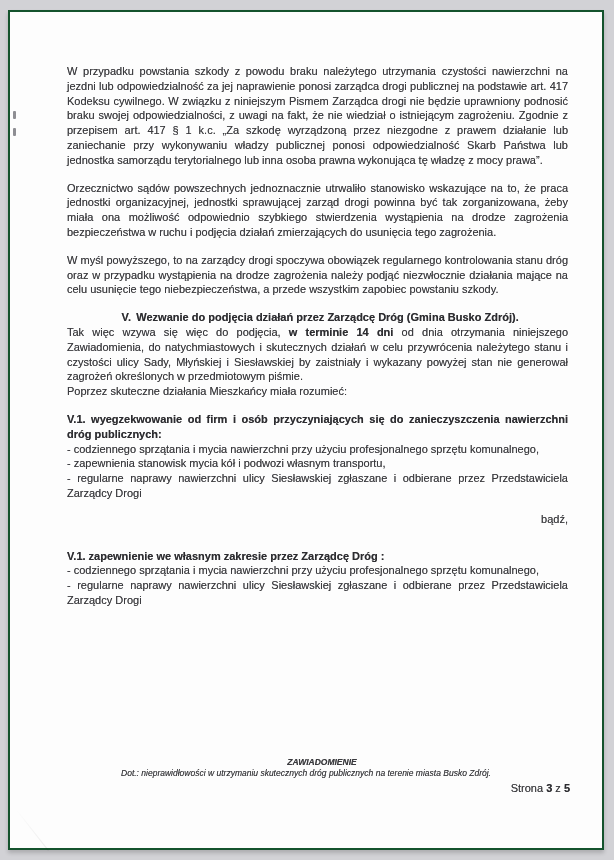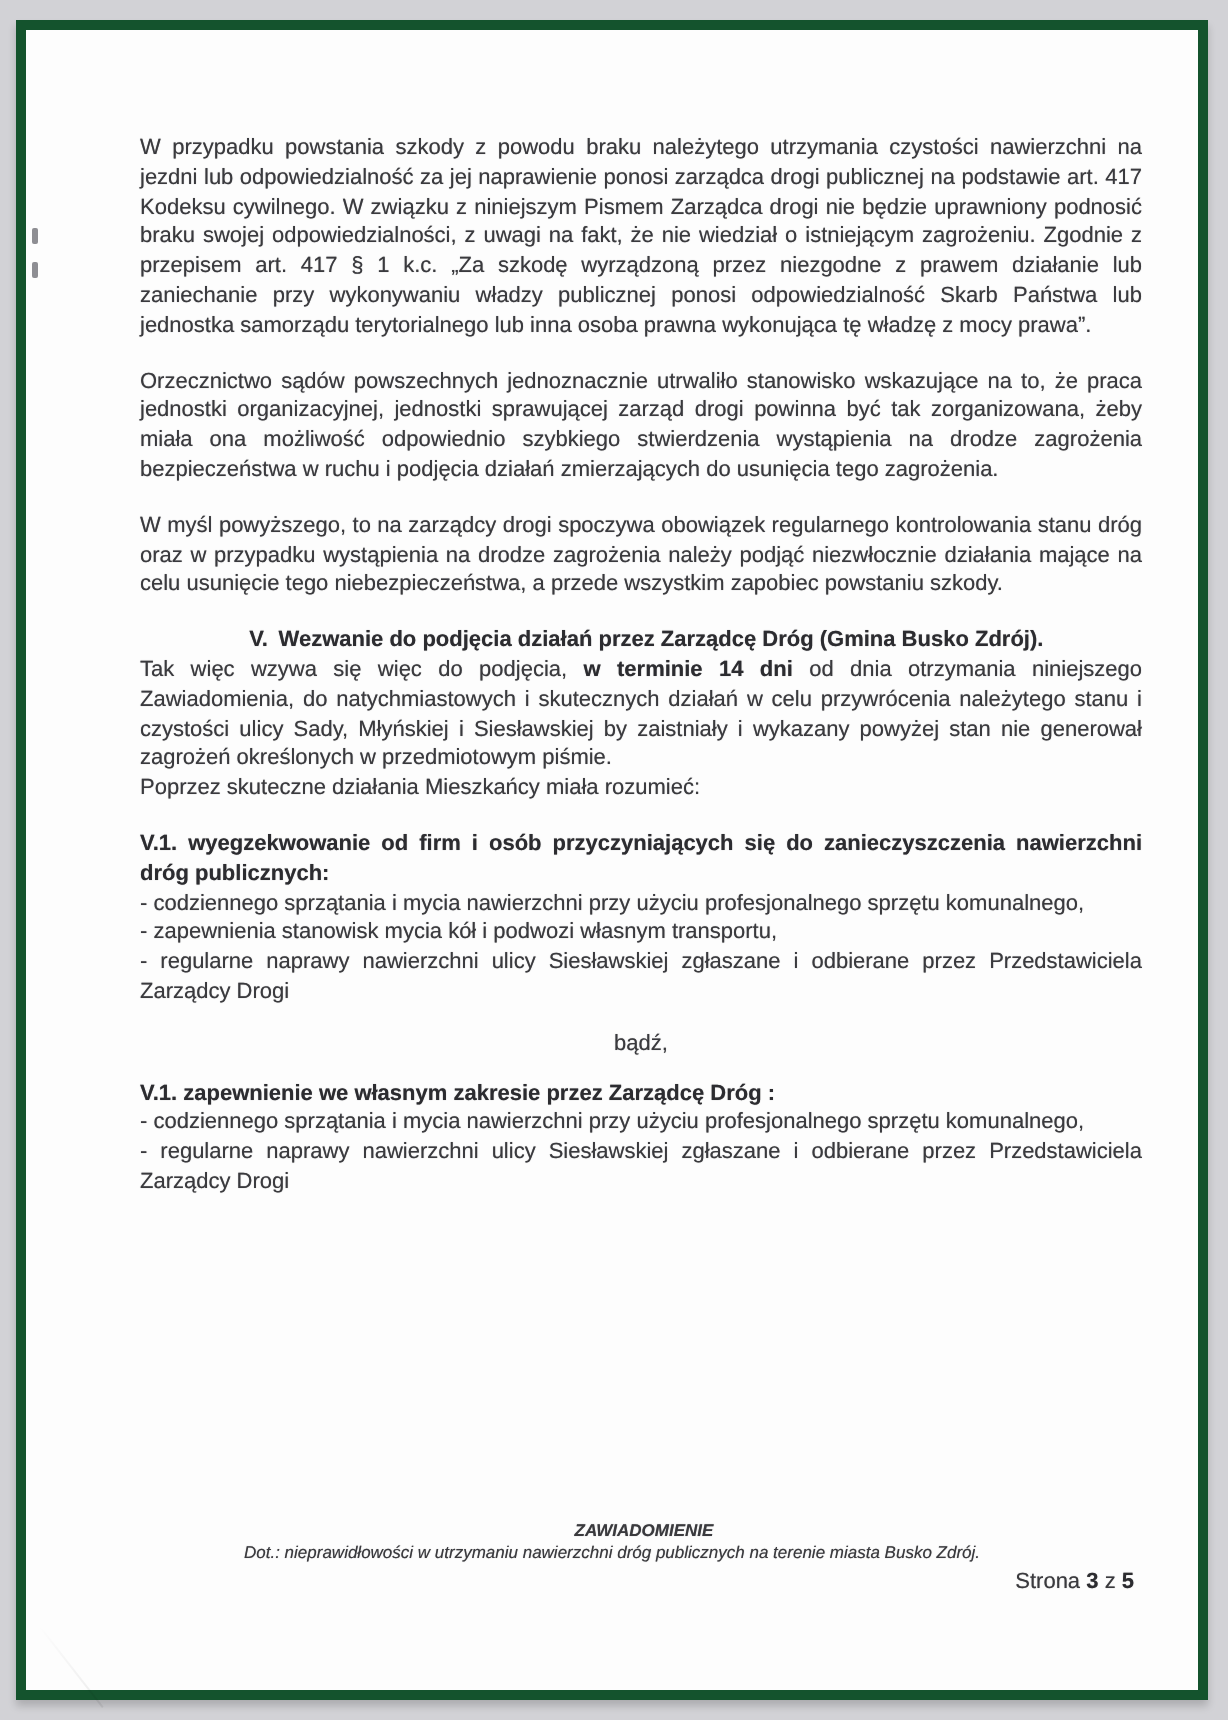--- a/index.html
+++ b/index.html
@@ -13,21 +13,21 @@
     position: relative;
     width: 614px; height: 860px;
     background: #d2d2d6;
     overflow: hidden;
   }
   .page {
     position: absolute;
     left: 8px; top: 10px;
     width: 596px; height: 840px;
     background: #fdfdfd;
-    border: 5px solid #14532d;
+    border: 2px solid #14532d;
     box-sizing: border-box;
     box-shadow: 0 3px 4px rgba(0,0,0,0.18);
   }
   .edge-mark {
     position: absolute;
     left: 3px;
     width: 3px; height: 8px;
     background: #8e8e93;
     border-radius: 1px;
   }
@@ -64,21 +64,21 @@
     width: 20px;
   }
   .subheading {
     font-weight: bold;
     color: #2c2c30;
     margin: 0;
     text-align: justify;
   }
   .item { margin: 0; text-align: justify; }
   .intro-line { margin: 0 0 13px 0; text-align: left; }
-  .badz { margin: 11px 0 10px 0; text-align: center; }
+  .badz { margin: 11px 0 22px 0; text-align: right; }
   b.inline-bold { color: #2c2c30; }
   .footer {
     position: absolute;
     left: 0; top: 745px;
     width: 100%;
     text-align: center;
     color: #3a3a3e;
     text-shadow: 0 0 0.4px rgba(60,60,62,0.65);
   }
   .footer-title {
@@ -134,18 +134,18 @@
       <div class="badz">bądź,</div>
 
       <div class="subheading">V.1. zapewnienie we własnym zakresie przez Zarządcę Dróg :</div>
       <div class="item">- codziennego sprzątania i mycia nawierzchni przy użyciu profesjonalnego sprzętu komunalnego,</div>
       <div class="item">- regularne naprawy nawierzchni ulicy Siesławskiej zgłaszane i odbierane przez Przedstawiciela Zarządcy Drogi</div>
 
     </div>
 
     <div class="footer">
       <div class="footer-title">ZAWIADOMIENIE</div>
-      <div class="footer-subject">Dot.: nieprawidłowości w utrzymaniu nawierzchni dróg publicznych na terenie miasta Busko Zdrój.</div>
+      <div class="footer-subject">Dot.: nieprawidłowości w utrzymaniu skutecznych dróg publicznych na terenie miasta Busko Zdrój.</div>
       <div class="footer-page"><span>Strona</span> <b>3</b> <span>z</span> <b>5</b></div>
     </div>
 
   </div>
 </div>
 
 </body></html>

